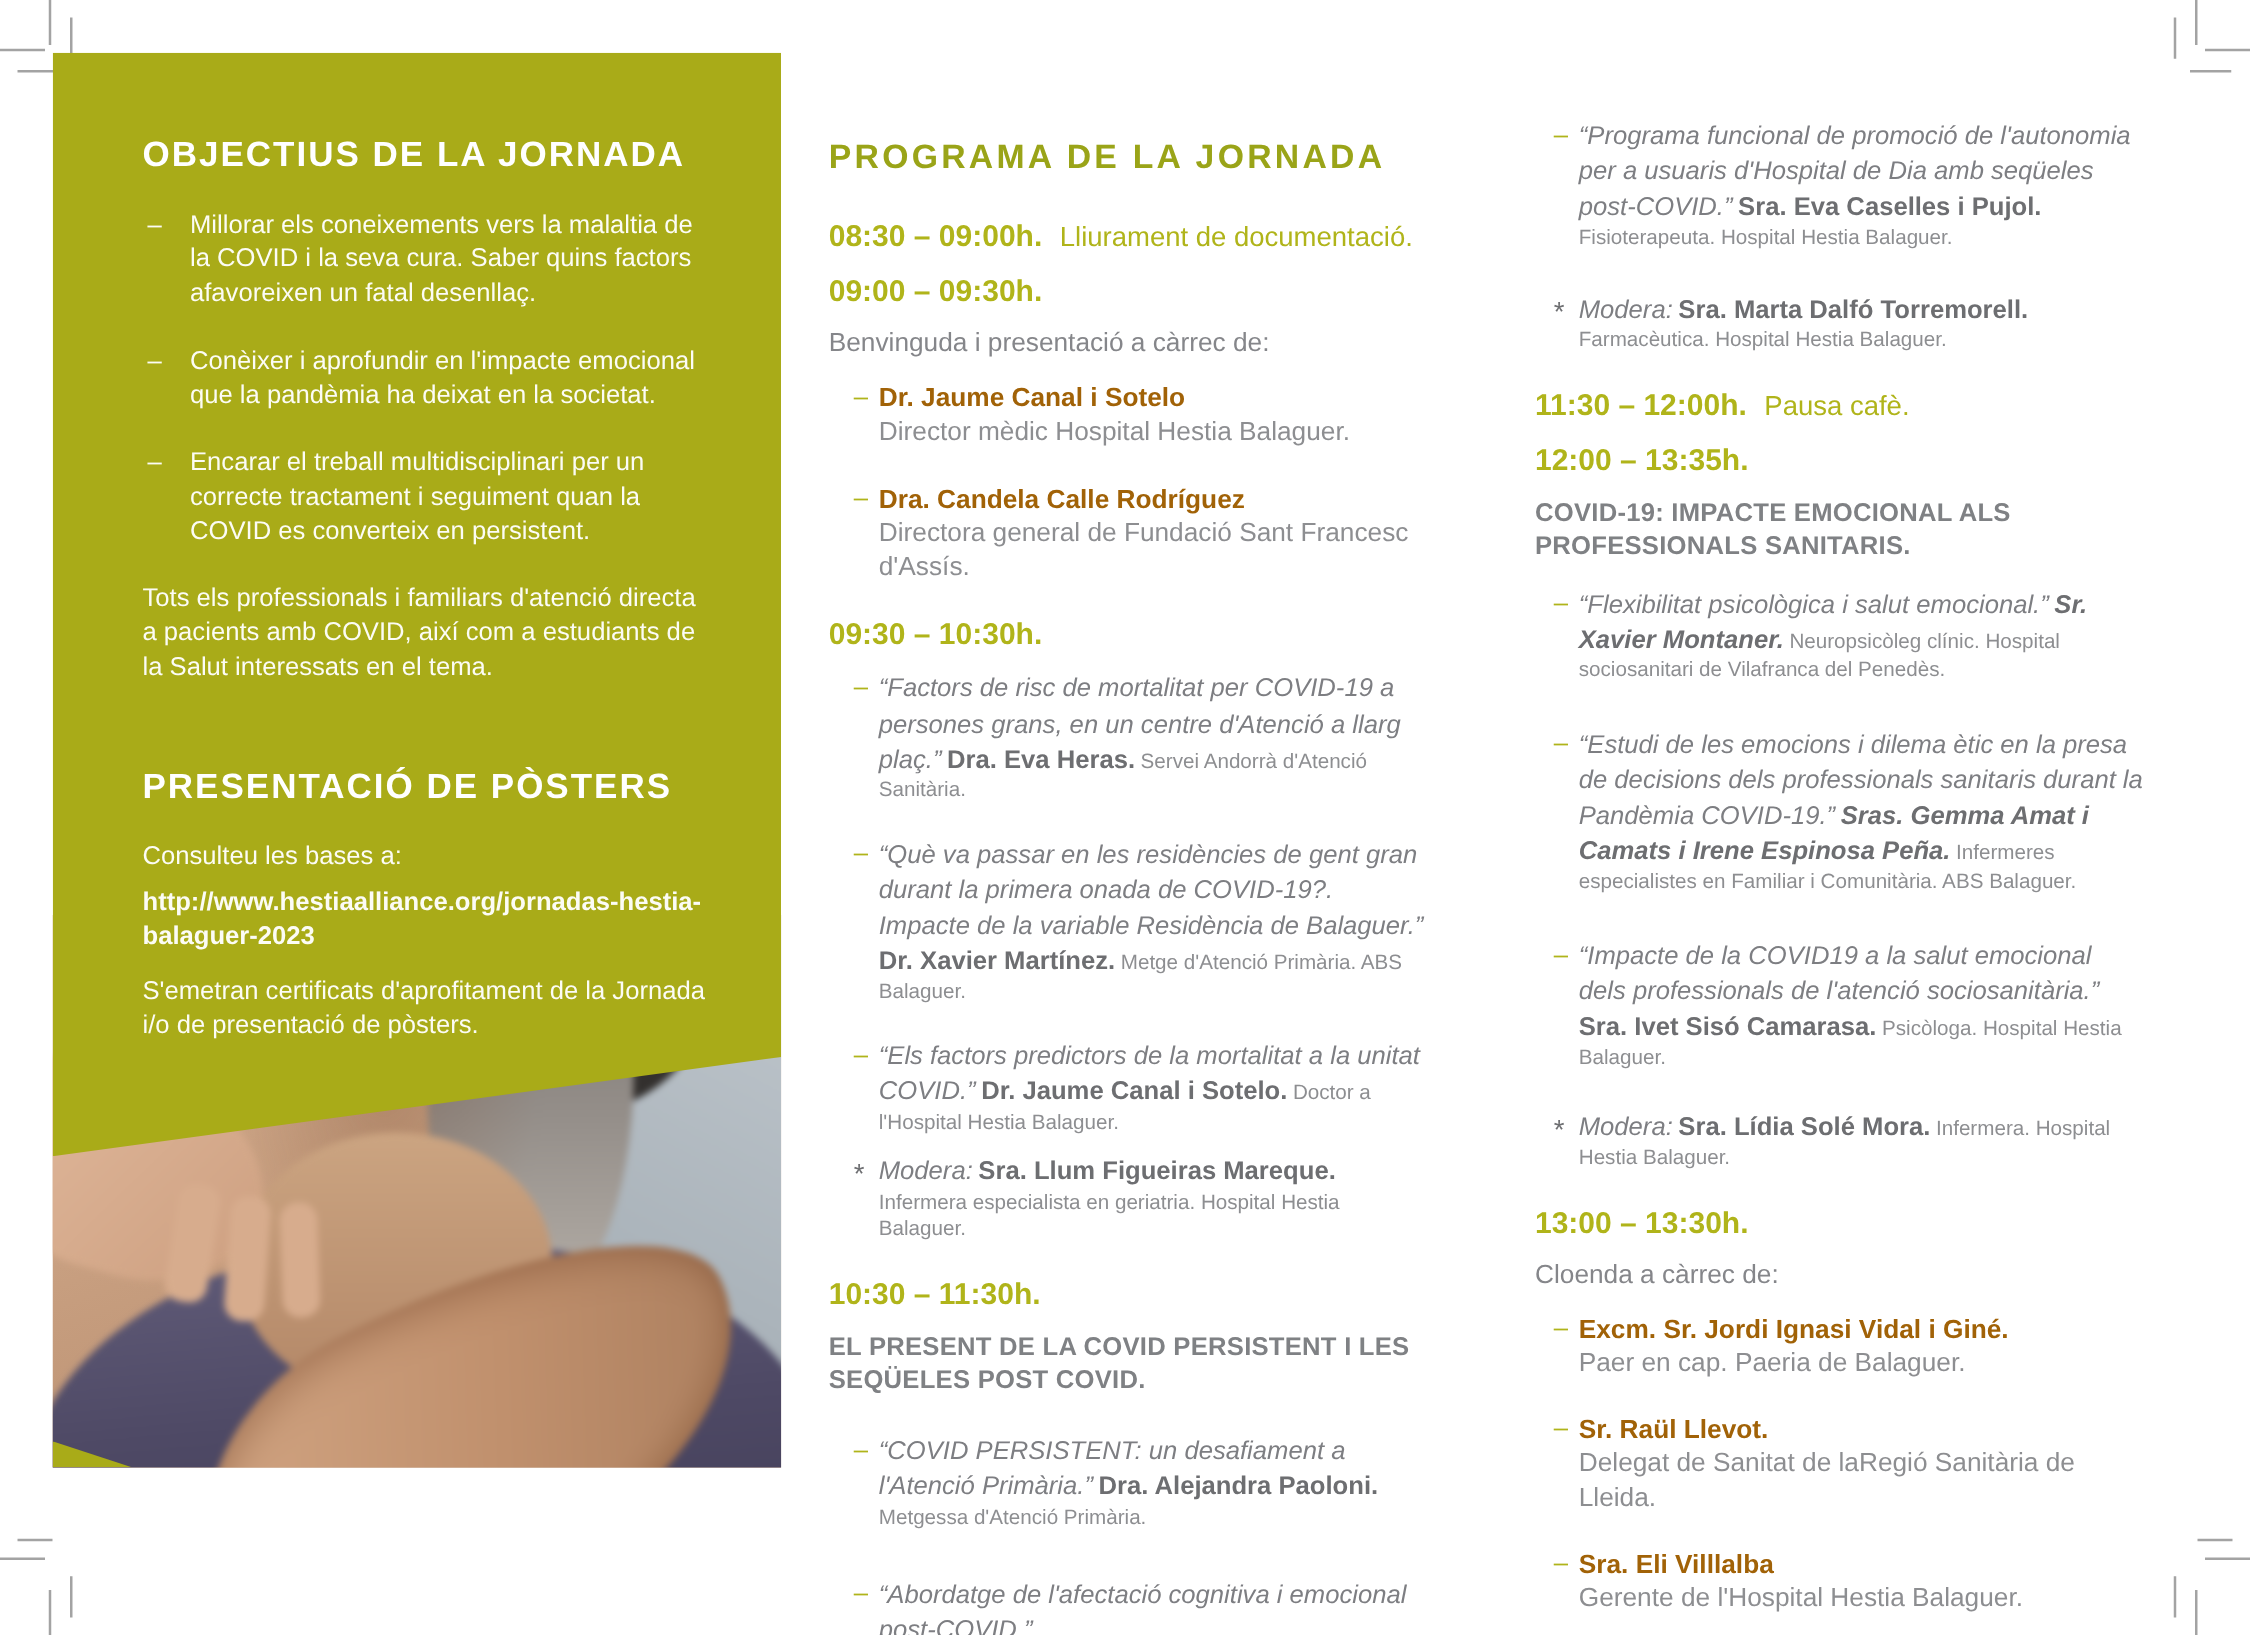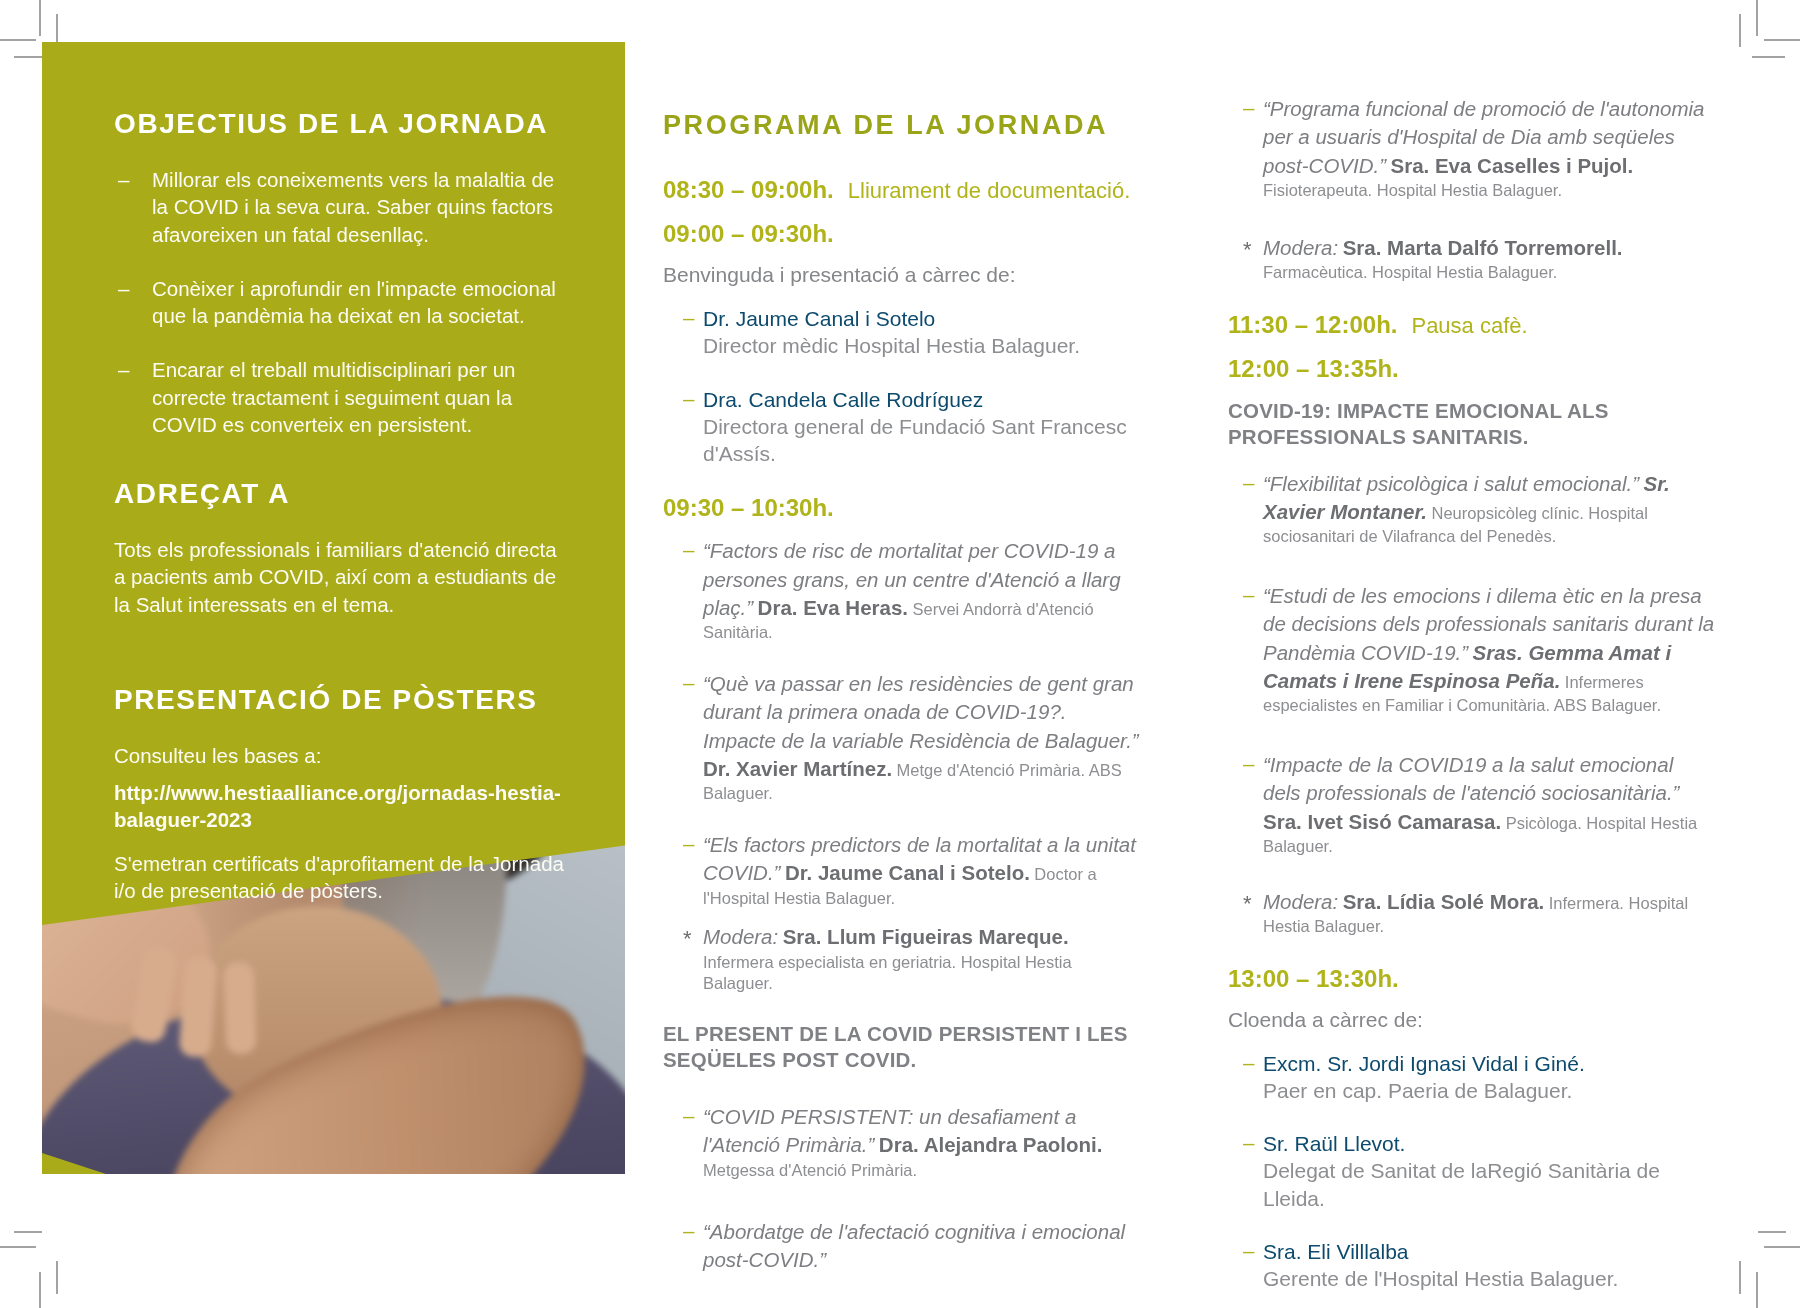--- a/index.html
+++ b/index.html
@@ -69,21 +69,21 @@
   .col.rgt .talk,.col.rgt .speaker{padding-left:35px;}
   .dash{position:absolute;left:20px;top:1px;color:#b0b41a;font-size:20.5px;}
   .col.rgt .dash{left:15px;}
   .dash.ast{color:#6d6e71;font-size:22px;top:3px;}
   .talk p,.speaker p{margin:0;}
   .quote{font-style:italic;color:#7d7e82;font-size:20.5px;line-height:1.38;}
   .name{font-weight:bold;color:#6d6e71;font-size:20.5px;line-height:1.38;}
   .name.it{font-style:italic;}
   .role{color:#8d8e91;font-size:16.5px;line-height:1.32;}
   .mlabel{font-style:italic;color:#7d7e82;font-size:20.5px;}
-  .sname{font-weight:normal;color:#0c4a6e;font-size:21px;line-height:1.3;}
+  .sname{font-weight:bold;color:#a16207;font-size:21px;line-height:1.3;}
   .srole{color:#8d8e91;font-size:21px;line-height:1.3;}
   .mb-sm{margin-bottom:14px;}
   .mt-lg{margin-top:44px;}
 </style>
 </head>
 <body>
 
 <div class="canvas">
 
   <div class="cm" style="left:39px;top:0;width:2px;height:36px;"></div>
@@ -138,21 +138,20 @@
       </div>
       <div class="wh-item">
         <span class="wdash">–</span>
         <p>Conèixer i aprofundir en l'impacte emocional que la pandèmia ha deixat en la societat.</p>
       </div>
       <div class="wh-item">
         <span class="wdash">–</span>
         <p>Encarar el treball multidisciplinari per un correcte tractament i seguiment quan la COVID es converteix en persistent.</p>
       </div>
 
-      <h2 class="h-adrecat">ADREÇAT A</h2>
       <p>Tots els professionals i familiars d'atenció directa a pacients amb COVID, així com a estudiants de la Salut interessats en el tema.</p>
 
       <h2 class="h-posters">PRESENTACIÓ DE PÒSTERS</h2>
       <p class="p-intro">Consulteu les bases a:</p>
       <p class="p-url">http://www.hestiaalliance.org/jornadas-hestia-balaguer-2023</p>
       <p>S'emetran certificats d'aprofitament de la Jornada i/o de presentació de pòsters.</p>
     </div>
   </aside>
 
   <section class="col mid">
@@ -187,20 +186,21 @@
     <div class="talk mb-sm">
       <span class="dash">–</span>
       <p><span class="quote">“Els factors predictors de la mortalitat a la unitat COVID.”</span> <span class="name">Dr. Jaume Canal i Sotelo.</span> <span class="role">Doctor a l'Hospital Hestia Balaguer.</span></p>
     </div>
 
     <div class="talk">
       <span class="dash ast">*</span>
       <p><span class="mlabel">Modera:</span> <span class="name">Sra. Llum Figueiras Mareque.</span> <span class="role">Infermera especialista en geriatria. Hospital Hestia Balaguer.</span></p>
     </div>
 
+    <p class="time"><span>10:30 – 11:30h.</span></p>
     <h3 class="shead">EL PRESENT DE LA COVID PERSISTENT I LES SEQÜELES POST COVID.</h3>
 
     <div class="talk mt-lg" style="margin-top:30px;">
       <span class="dash">–</span>
       <p><span class="quote">“COVID PERSISTENT: un desafiament a l'Atenció Primària.”</span> <span class="name">Dra. Alejandra Paoloni.</span> <span class="role">Metgessa d'Atenció Primària.</span></p>
     </div>
     <div class="talk" style="margin-top:36px;">
       <span class="dash">–</span>
       <p><span class="quote">“Abordatge de l'afectació cognitiva i emocional post-COVID.”</span>  </p>
     </div>

